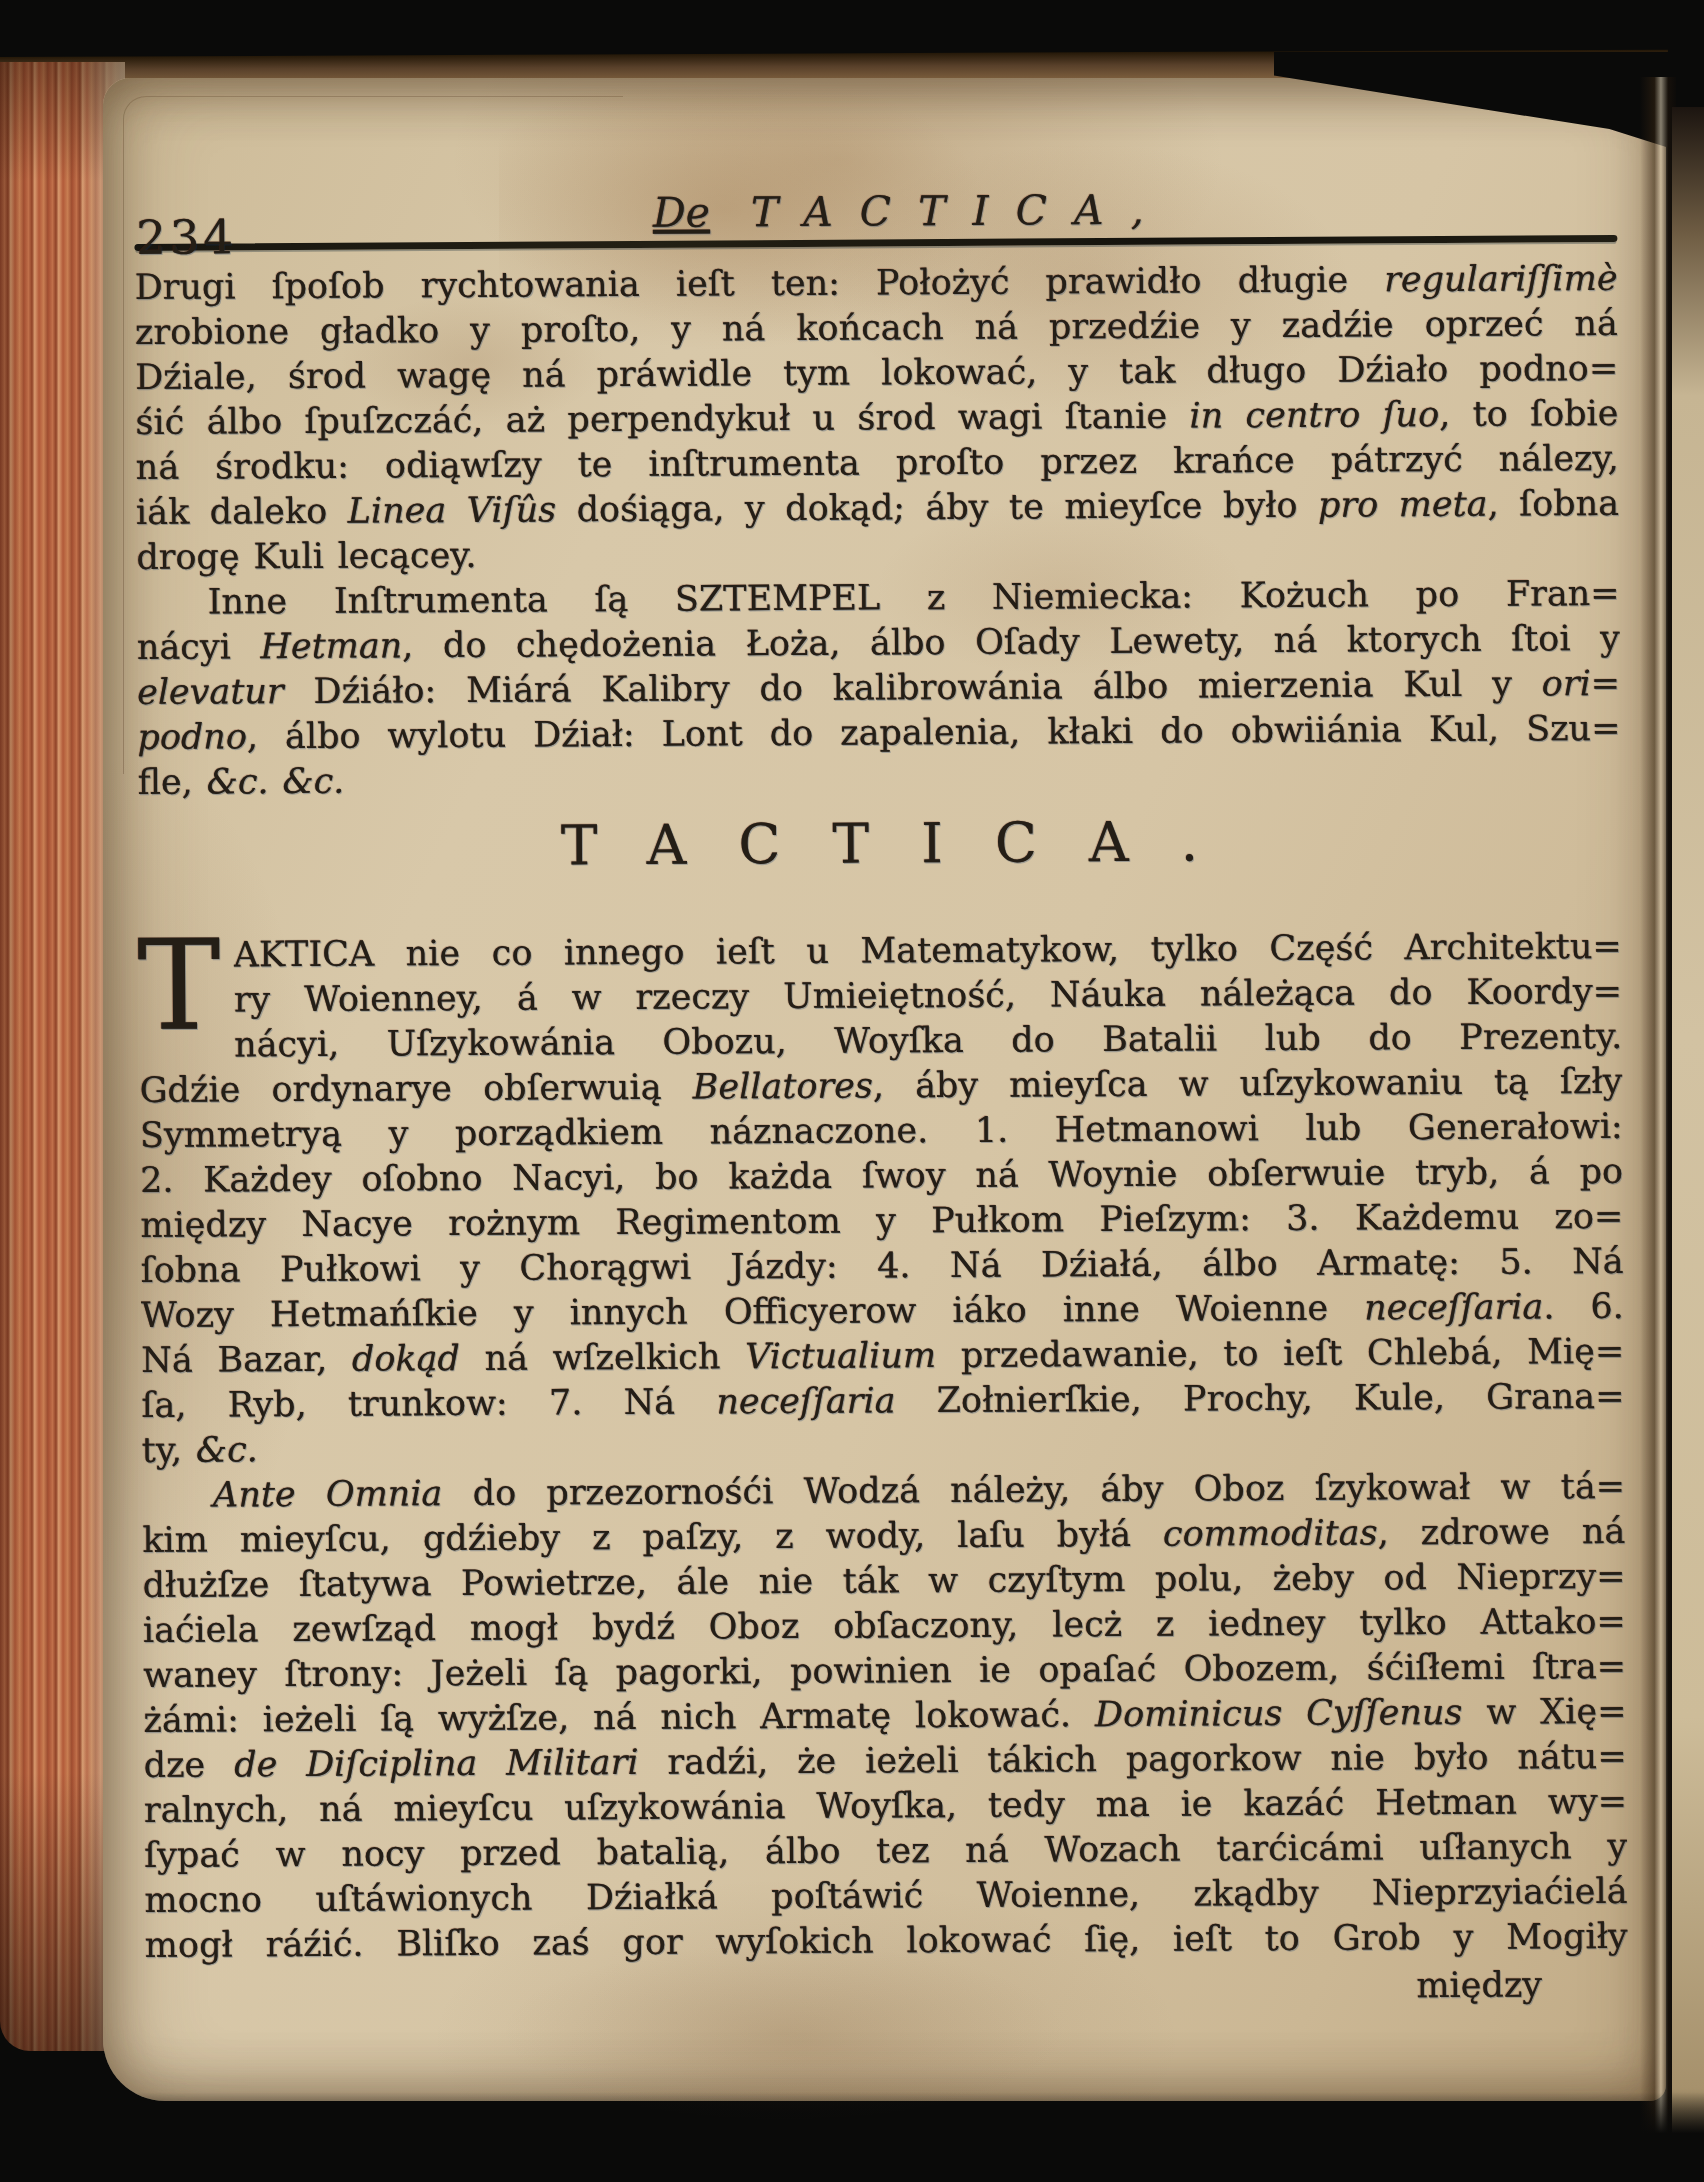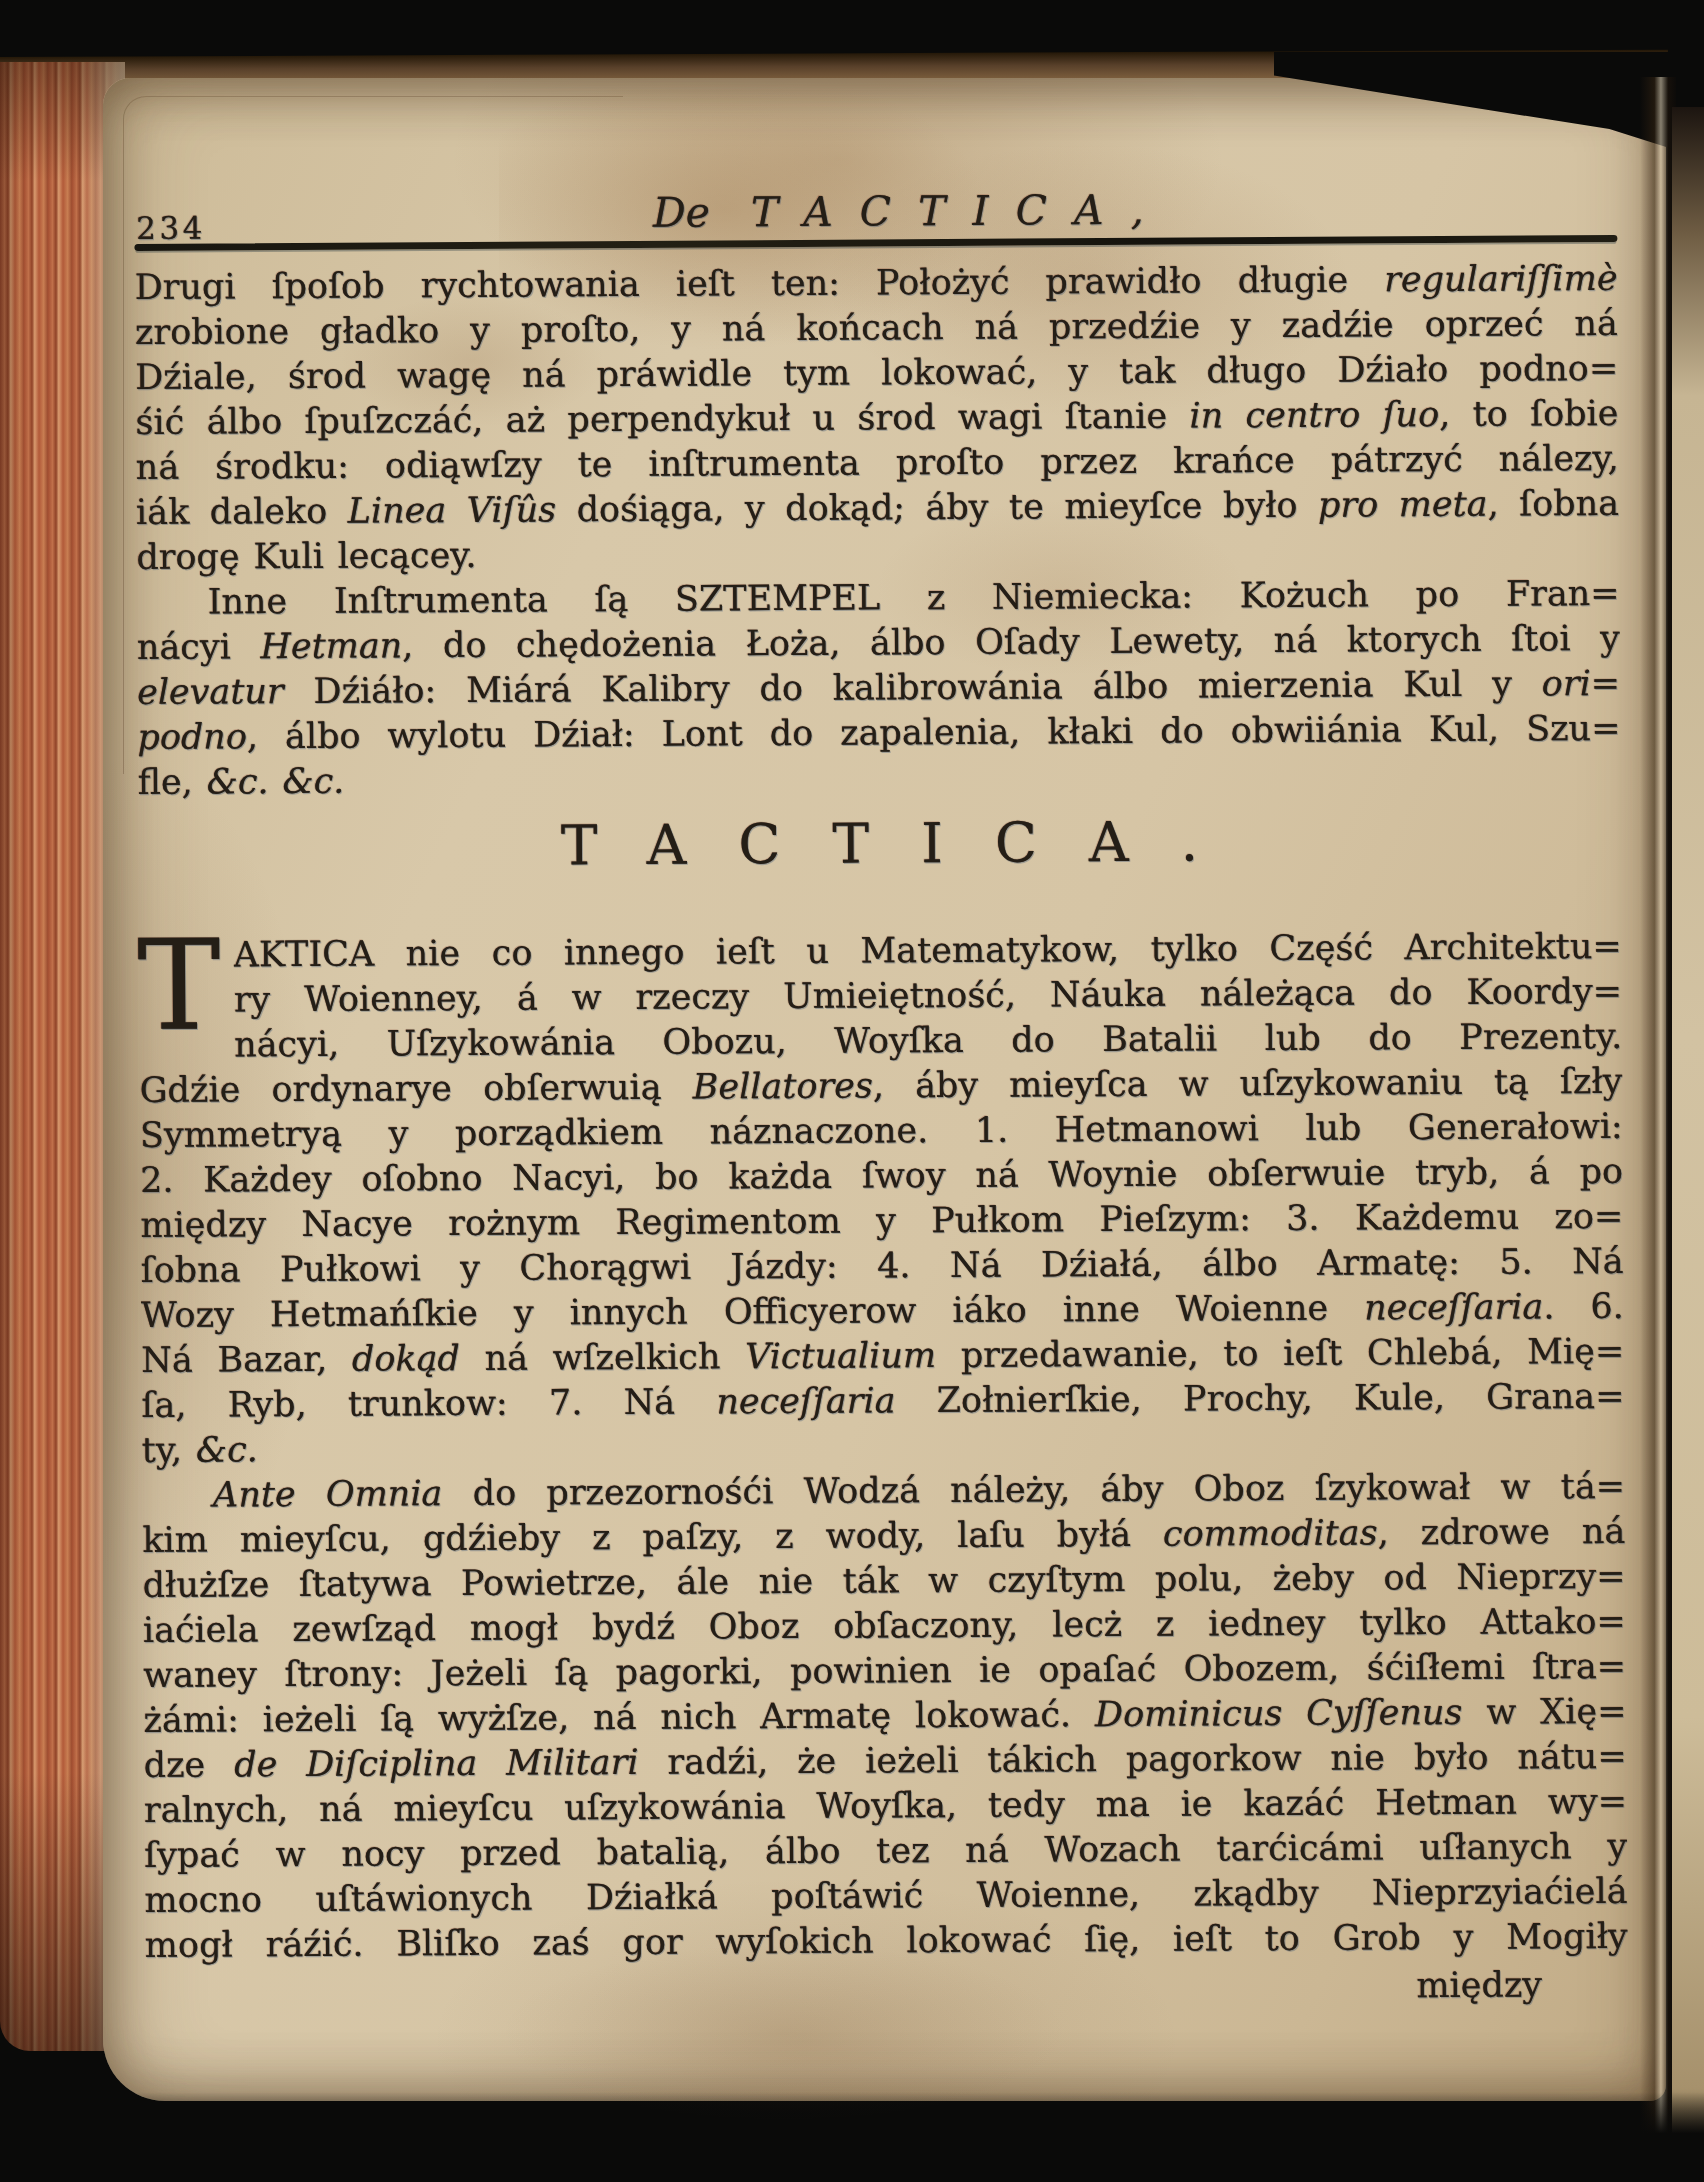--- a/index.html
+++ b/index.html
@@ -47,23 +47,23 @@
   .stain-c{left:873px;top:499px;width:374px;height:178px;
     background:radial-gradient(ellipse,rgba(140,100,60,.12),rgba(140,100,60,0) 70%);}
   .stain-d{left:499px;top:1943px;width:570px;height:178px;
     background:radial-gradient(ellipse,rgba(128,94,58,.16),rgba(128,94,58,0) 70%);}
 
   
   .content{position:absolute;left:134px;top:178px;width:1483px;color:#241e16;
     transform:rotate(-0.35deg);transform-origin:top left;
     text-shadow:1px 1.2px 0 rgba(18,60,110,.25),-0.8px -0.6px 0 rgba(150,52,30,.20),0 0 0.9px rgba(35,28,18,.75);}
   .header-row{position:relative;height:64px;}
-  .page-num{position:absolute;left:1.8px;top:32px;font-size:31px;letter-spacing:3.6px;}
+  .page-num{position:absolute;left:1.8px;top:32px;font-size:47px;letter-spacing:3.6px;}
   .running-head{text-align:center;padding-top:14.3px;font-size:41px;font-style:italic;transform:translateX(36px);}
-  .rh-de{margin-right:41px;}
+  .rh-de{margin-right:41px;text-decoration:underline;}
   .rh-title{letter-spacing:27px;}
   .head-rule{height:7.1px;margin-top:1.8px;border-radius:3.6px;
     background:linear-gradient(90deg,#181610 0%,#232014 35%,#15130d 70%,#201d13 100%);
     box-shadow:0 2.7px 0 -0.9px rgba(30,50,60,.35);}
 
   .para{margin:0;font-size:35px;line-height:45px;word-spacing:2.7px;}
   .para[data-para="0"]{margin-top:14.3px;}
   .line{height:45px;overflow:hidden;text-align:justify;text-align-last:justify;white-space:nowrap;}
   .line.short{text-align:left;text-align-last:left;}
   .line.first-indent{text-indent:71px;}

